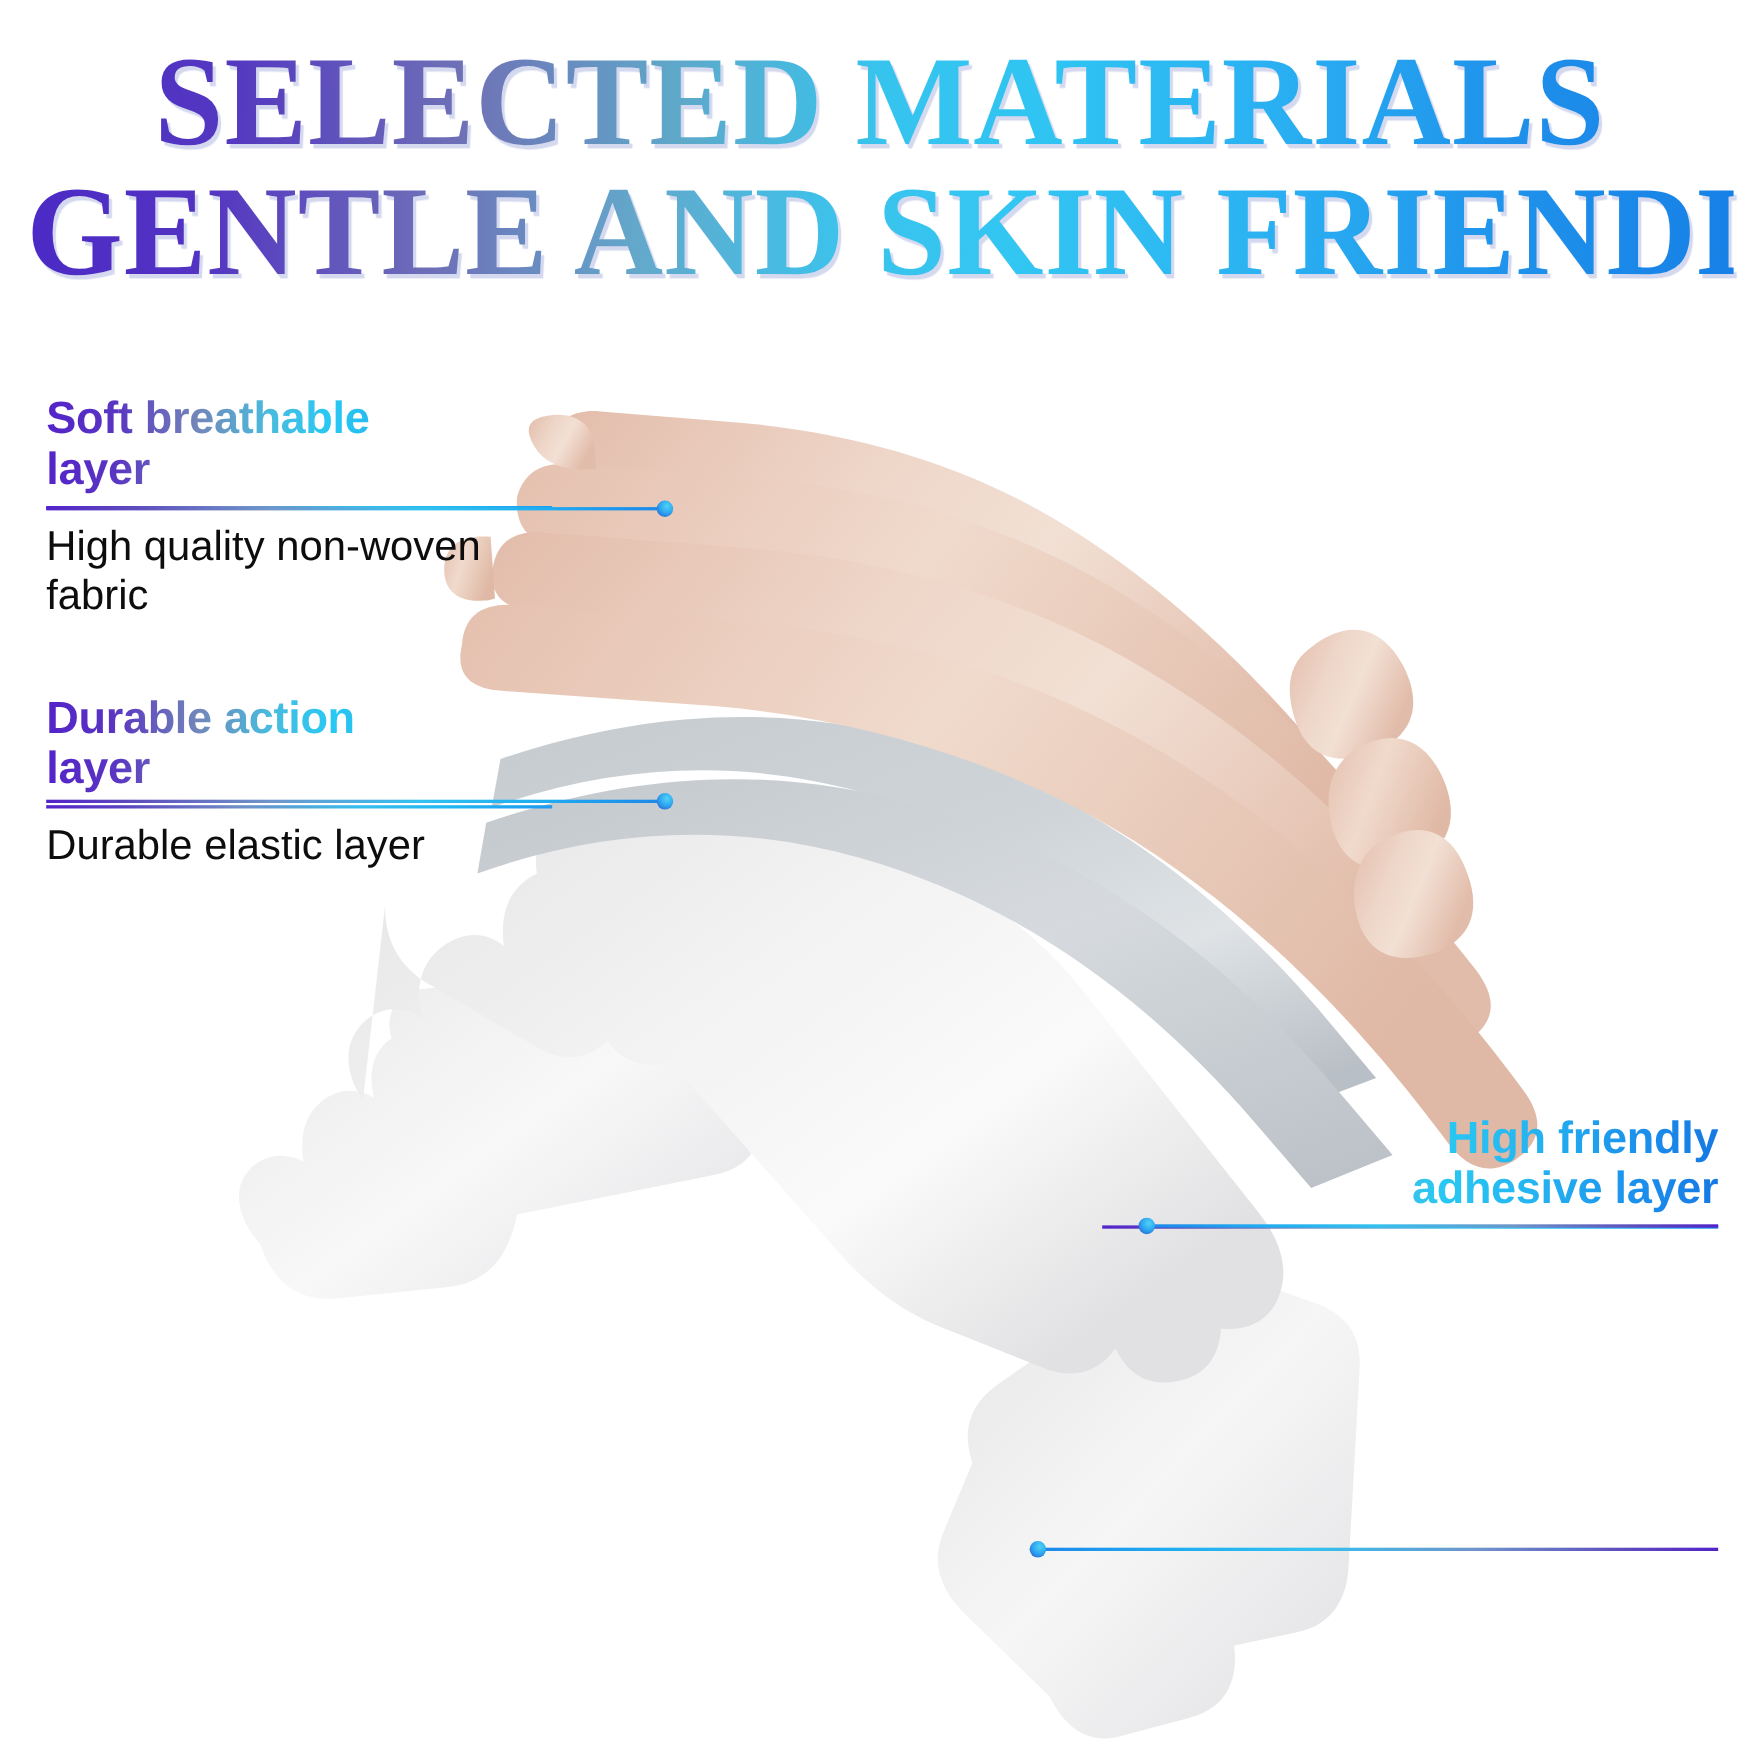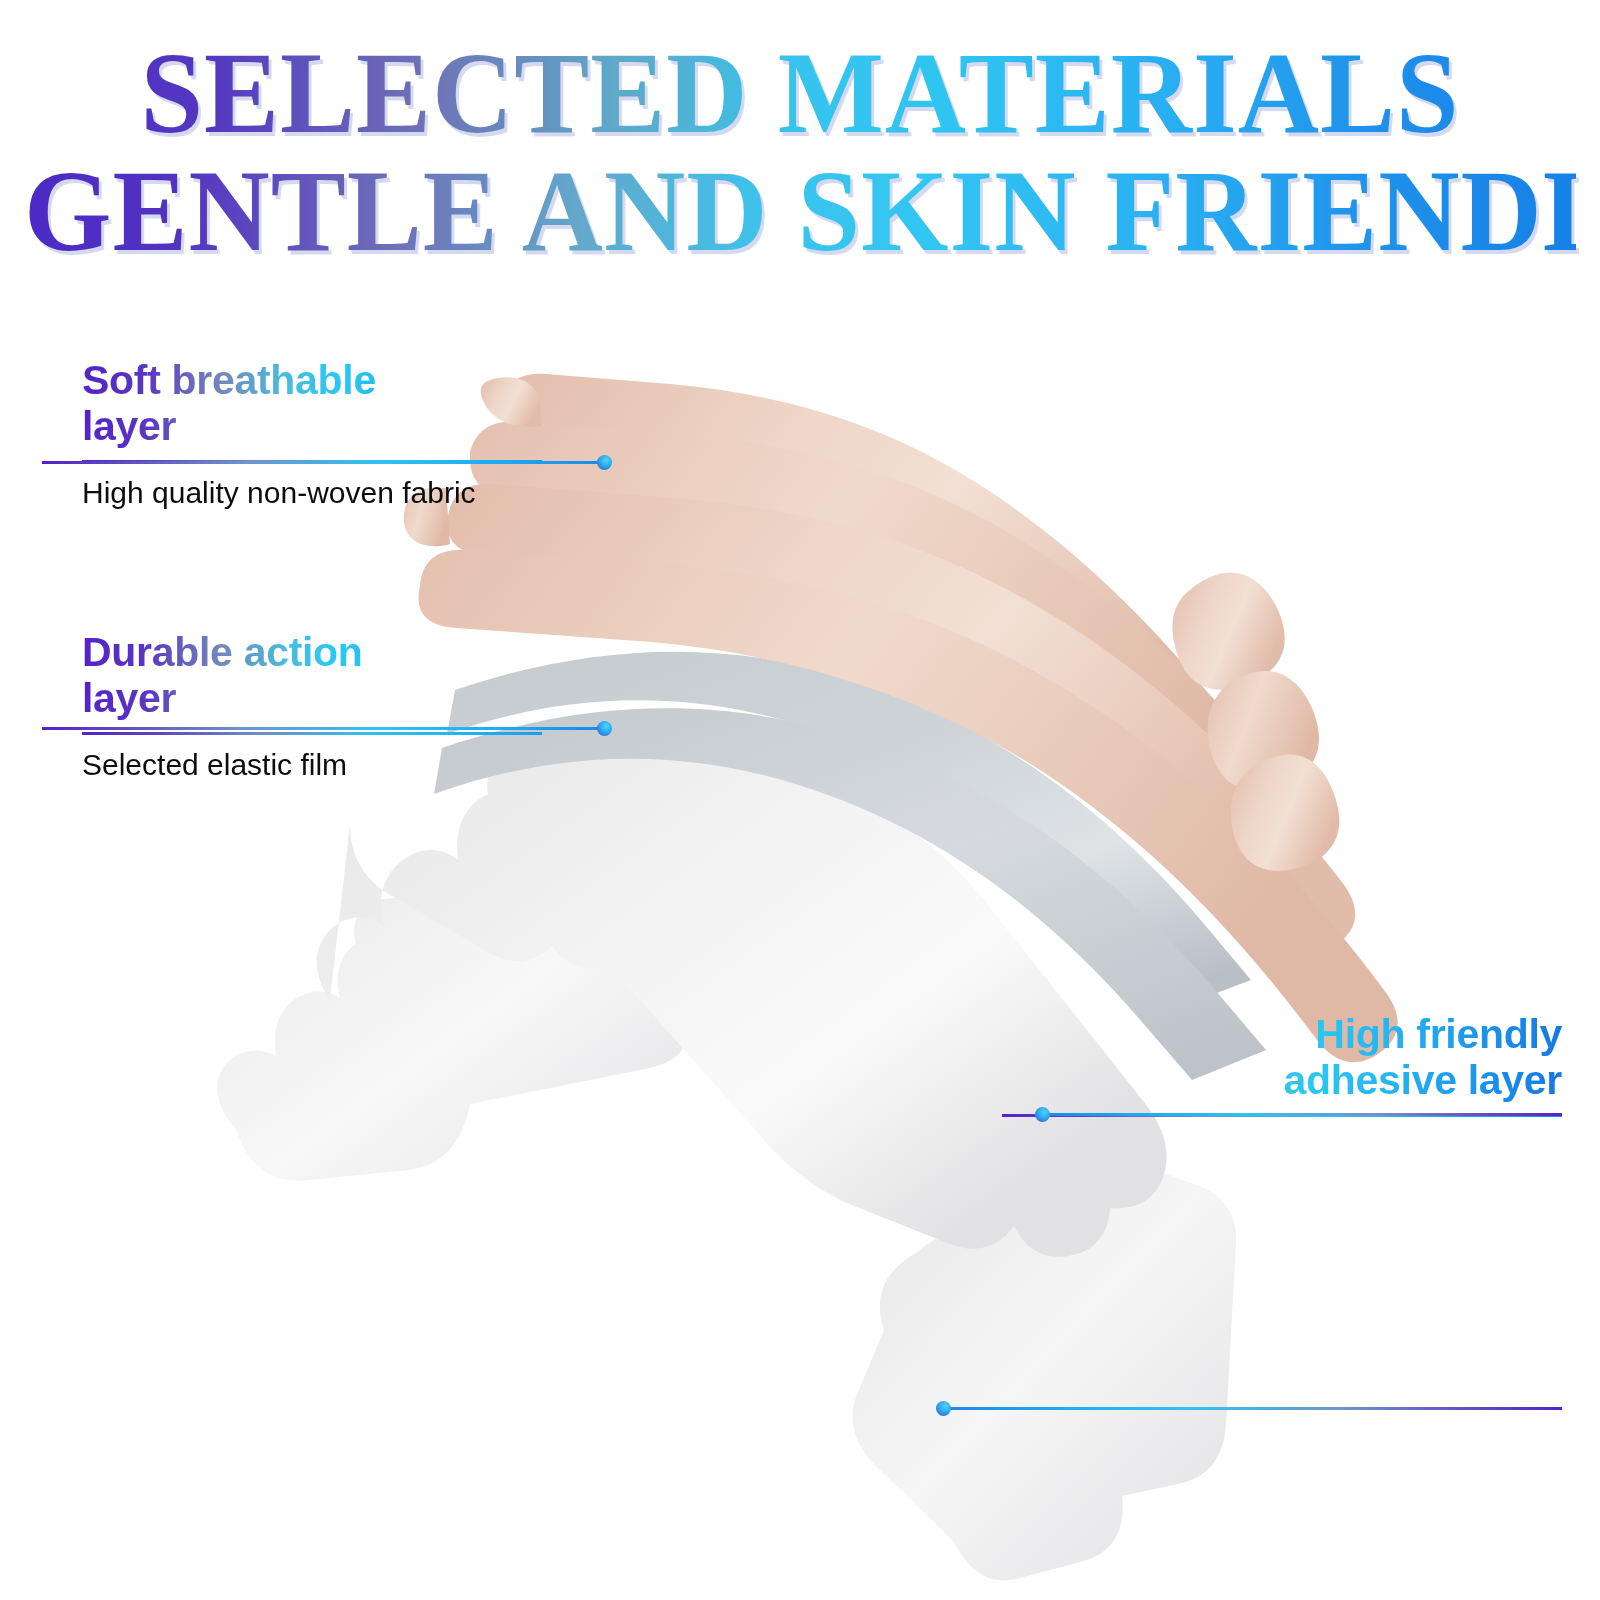--- a/index.html
+++ b/index.html
@@ -57,21 +57,21 @@
   }
 
   
   .illus{
     position:absolute;
     left:0; top:0;
     width:1600px; height:1600px;
   }
 
   
-  .callout{ position:absolute;margin-left:40px; }
+  .callout{ position:absolute; }
   .callout .heading{
     font-weight:700;
     font-size:41px;
     line-height:1.12;
     letter-spacing:-0.3px;
     white-space:pre-line;
   }
   .callout.left .heading{
     background:linear-gradient(90deg,
       #5323C9 0%, #5A36C2 14%, #7287B9 30%,
@@ -96,21 +96,21 @@
   }
   .callout.left .rule{
     background:linear-gradient(90deg,#5323C9 0%, #5B45BF 16%, #6F8EC6 38%,
       #35BEEE 62%, #21B6F3 80%, #1E9BEE 100%);
   }
   .callout.right .rule{
     background:linear-gradient(90deg,#5323C9 0%, #5C49BE 14%, #6F93C8 34%,
       #35C2EF 58%, #22B3F2 78%, #1E88E9 100%);
   }
   .callout .sub{
-    font-size:30px;
+    font-size:38px;
     line-height:1.18;
     color:#0d0d0d;
     margin-top:12px;
     white-space:pre-line;
   }
   .callout.right .sub{ text-align:right; }
 
   
   .connector{ position:absolute; height:3px; }
   .connector.to-right{
@@ -307,21 +307,21 @@
     <hr class="rule">
     <div class="sub">High quality non-woven fabric</div>
   </div>
   <div class="connector to-right" style="left:42px; top:461px; width:562px;"></div>
   <div class="dot" style="left:597px; top:455px;"></div>
 
   <div class="callout left" style="left:42px; top:630px; width:460px;">
     <div class="heading">Durable action
 layer</div>
     <hr class="rule">
-    <div class="sub">Selected elastic film</div>
+    <div class="sub">Durable elastic layer</div>
   </div>
   <div class="connector to-right" style="left:42px; top:727px; width:562px;"></div>
   <div class="dot" style="left:597px; top:721px;"></div>
 
   <div class="callout right" style="right:38px; top:1012px; width:560px;">
     <div class="heading">High friendly
 adhesive layer</div>
     <hr class="rule">
   </div>
   <div class="connector to-left" style="left:1044px; top:1113px; width:518px;"></div>

